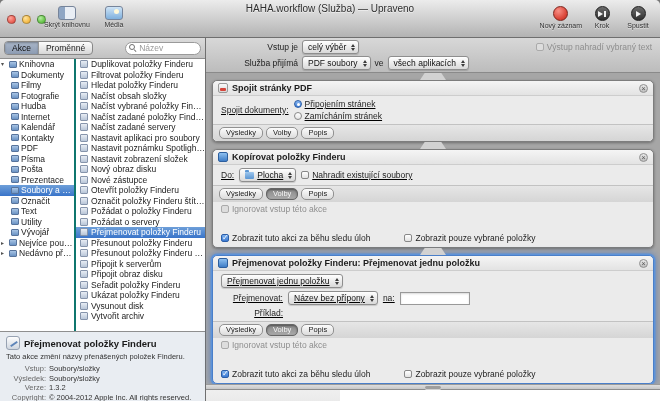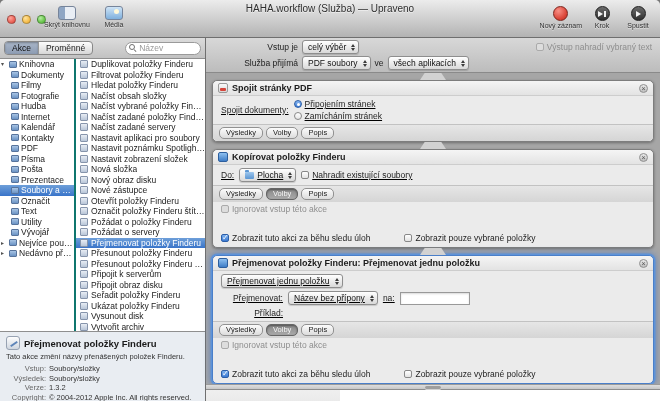--- a/index.html
+++ b/index.html
@@ -343,24 +343,20 @@
             <div class="act-row">
               <span class="act-icon"></span>
               <span class="act-label">Nastavit poznámku Spotlight u položek Finderu</span>
             </div>
 
             <div class="act-row">
               <span class="act-icon"></span>
               <span class="act-label">Nastavit zobrazení složek</span>
             </div>
 
-            <div class="act-row">
-              <span class="act-icon"></span>
-              <span class="act-label">Nová složka</span>
-            </div>
 
             <div class="act-row">
               <span class="act-icon"></span>
               <span class="act-label">Nový obraz disku</span>
             </div>
 
             <div class="act-row">
               <span class="act-icon"></span>
               <span class="act-label">Nové zástupce</span>
             </div>

